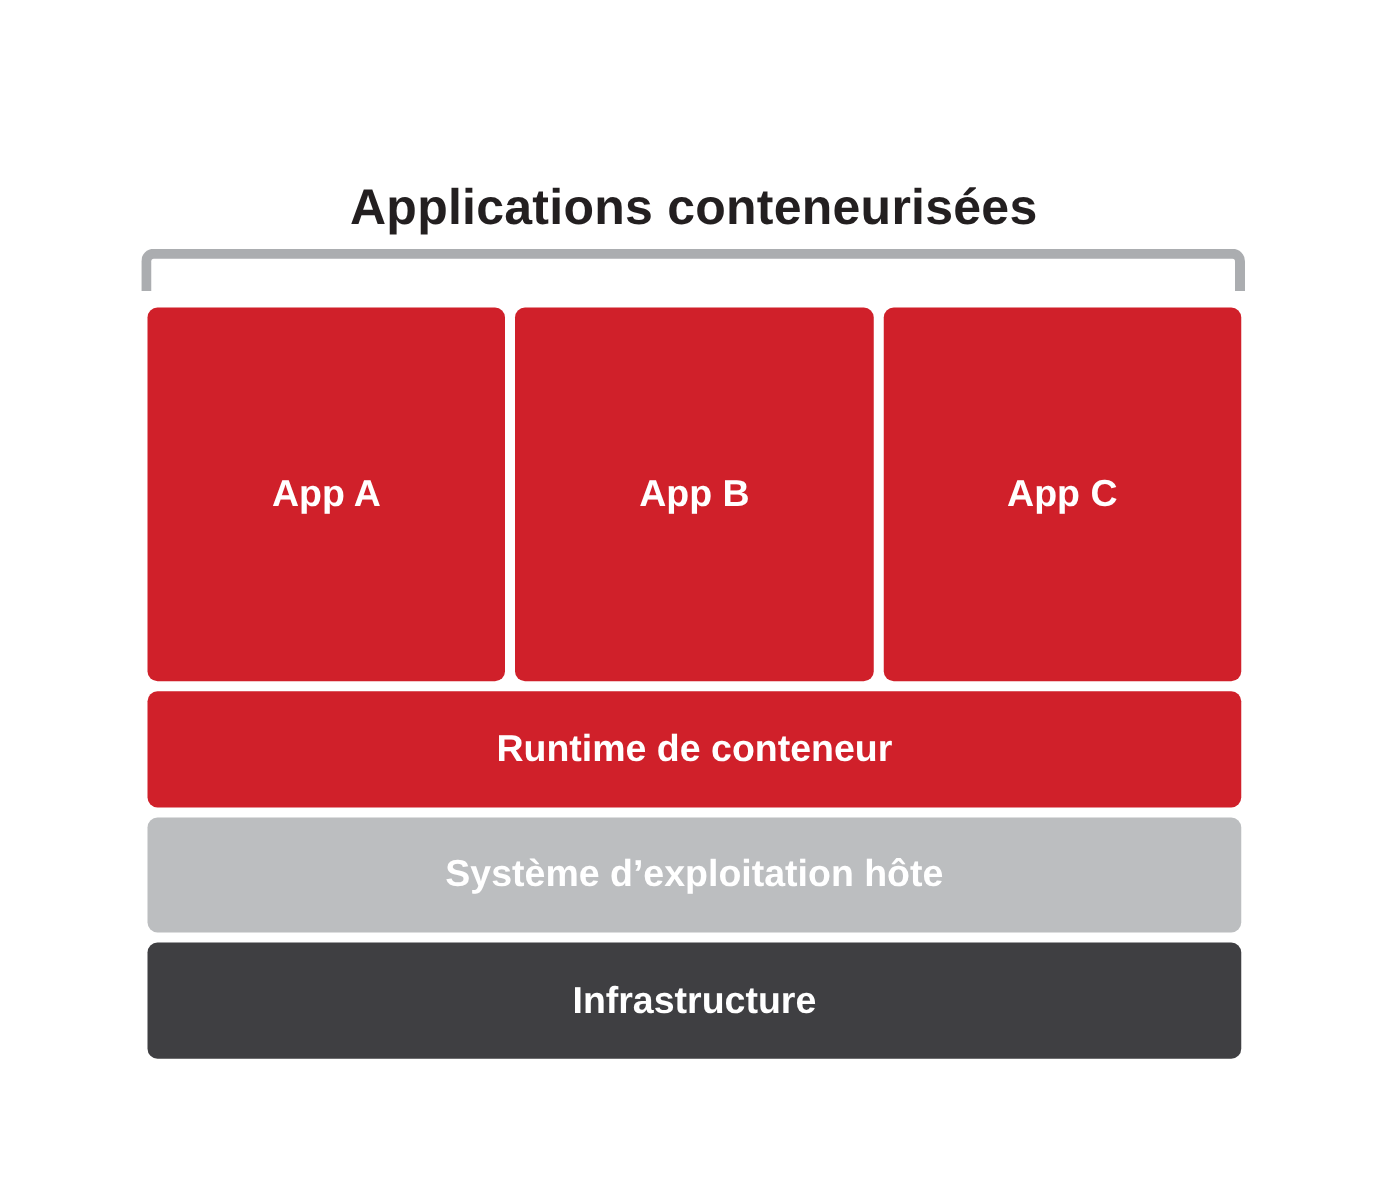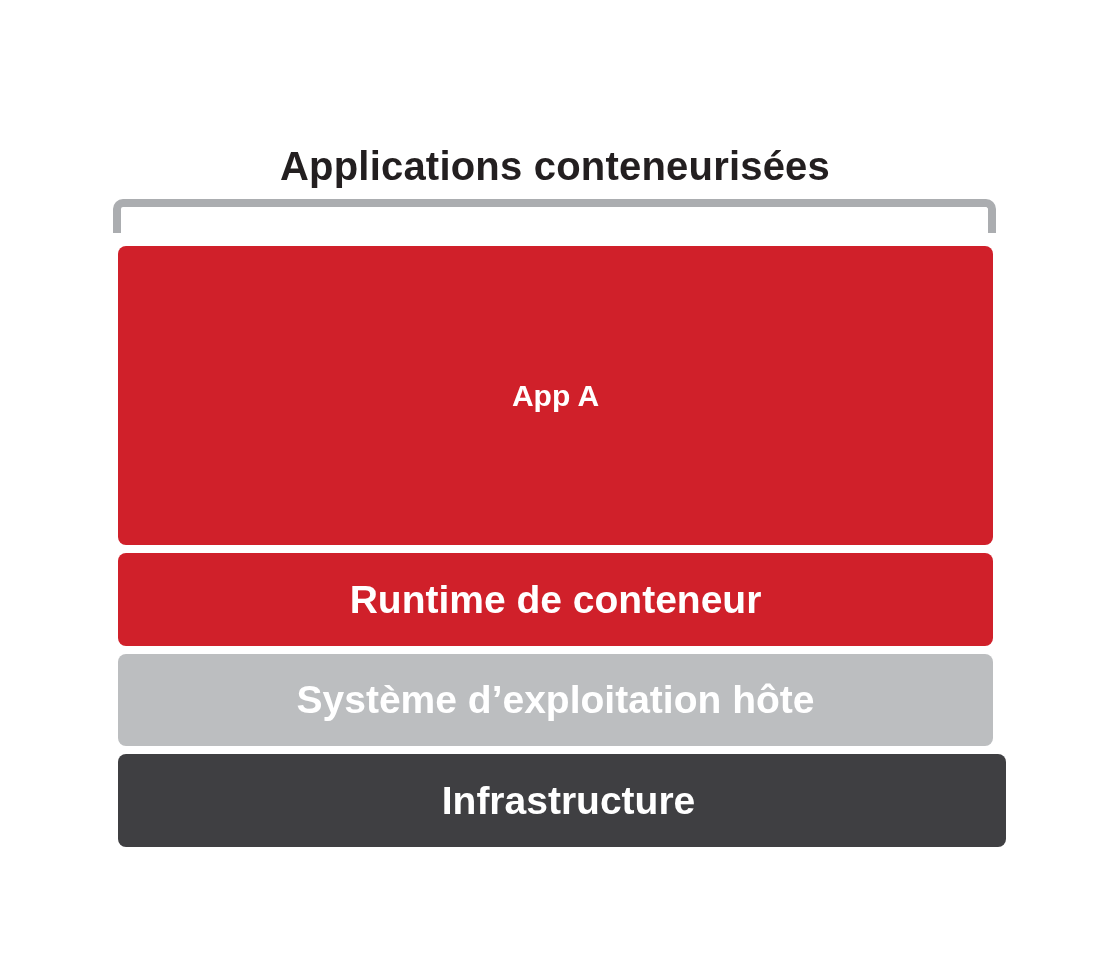--- a/index.html
+++ b/index.html
@@ -60,50 +60,55 @@
   }
   .layer-bar {
     position: absolute;
     left: 118px;
     width: 875px;
     border-radius: 8px;
     display: flex;
     align-items: center;
     justify-content: center;
     color: #ffffff;
-    font-size: 39px;
+    font-size: 30px;
     font-weight: bold;
   }
   .layer-runtime {
     top: 553px;
     height: 93px;
     background: var(--red, #d0202a);
   }
   .layer-host-os {
     top: 654px;
     height: 92px;
     background: var(--gray, #bcbec0);
   }
   .layer-infrastructure {
     top: 754px;
     height: 93px;
     background: var(--dark, #3f3f42);
-    padding-left: 13px;
   }
 </style>
 </head>
 <body>
 
 <div class="title">Applications conteneurisées</div>
 
 <div class="bracket"></div>
 
 <div class="apps-row">
   <div class="app-box">
     <span>App A</span>
+  </div>
+  <div class="app-box">
+    <span>App B</span>
+  </div>
+  <div class="app-box">
+    <span>App C</span>
   </div>
 </div>
 
 <div class="layer-bar layer-runtime">
   <span>Runtime de conteneur</span>
 </div>
 
 <div class="layer-bar layer-host-os">
   <span>Système d’exploitation hôte</span>
 </div>

